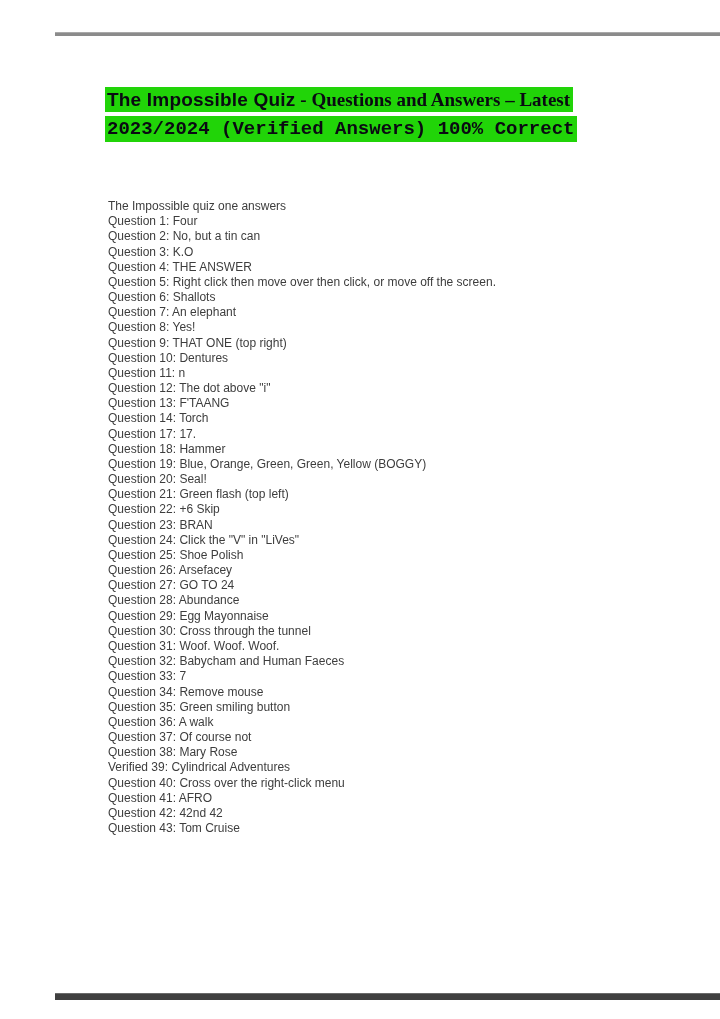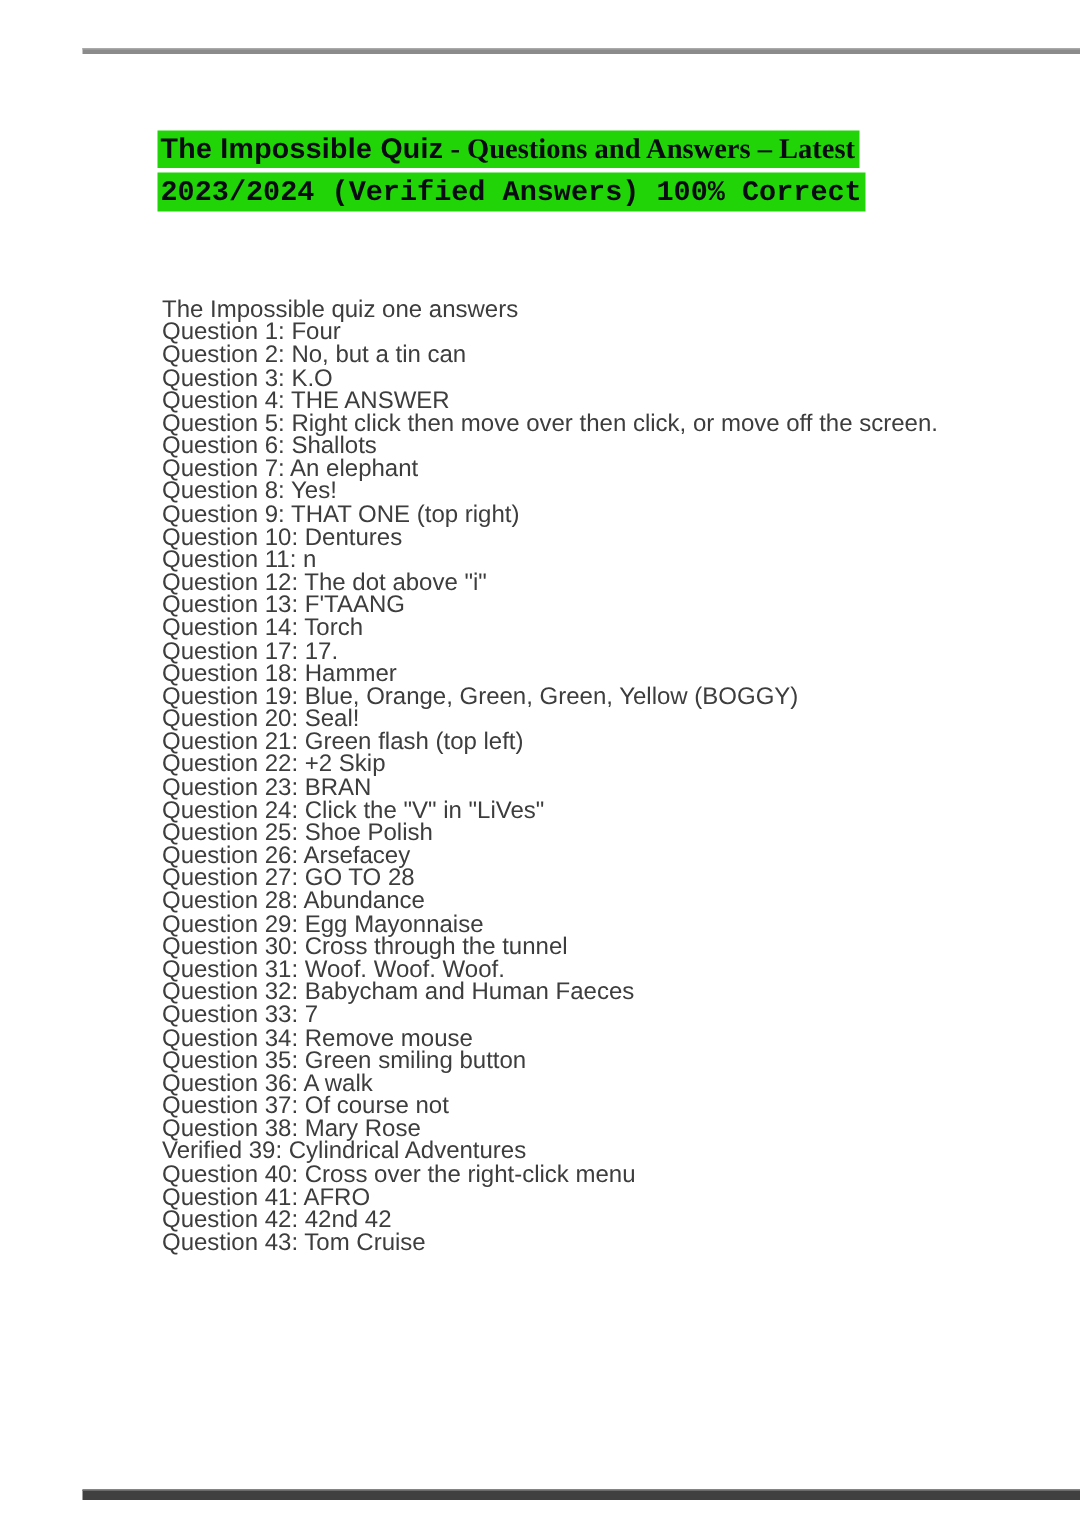--- a/index.html
+++ b/index.html
@@ -47,21 +47,21 @@
   }
   .t-serif {
     font-family: "Liberation Serif", serif;
   }
   .answers-list {
     position: absolute;
     left: 88px;
     top: 199px;
     width: 560px;
     font-family: "Liberation Sans", sans-serif;
-    font-size: 16px;
+    font-size: 12px;
     line-height: 15.17px;
     color: #3d3d3d;
   }
   .body-line {
     white-space: nowrap;
   }
   .rule-bottom {
     position: absolute;
     left: 35px;
     top: 993px;
@@ -101,26 +101,26 @@
       <div class="body-line">Question 10: Dentures</div>
       <div class="body-line">Question 11: n</div>
       <div class="body-line">Question 12: The dot above "i"</div>
       <div class="body-line">Question 13: F'TAANG</div>
       <div class="body-line">Question 14: Torch</div>
       <div class="body-line">Question 17: 17.</div>
       <div class="body-line">Question 18: Hammer</div>
       <div class="body-line">Question 19: Blue, Orange, Green, Green, Yellow (BOGGY)</div>
       <div class="body-line">Question 20: Seal!</div>
       <div class="body-line">Question 21: Green flash (top left)</div>
-      <div class="body-line">Question 22: +2 Skip</div>
+      <div class="body-line">Question 22: +6 Skip</div>
       <div class="body-line">Question 23: BRAN</div>
       <div class="body-line">Question 24: Click the "V" in "LiVes"</div>
       <div class="body-line">Question 25: Shoe Polish</div>
       <div class="body-line">Question 26: Arsefacey</div>
-      <div class="body-line">Question 27: GO TO 28</div>
+      <div class="body-line">Question 27: GO TO 24</div>
       <div class="body-line">Question 28: Abundance</div>
       <div class="body-line">Question 29: Egg Mayonnaise</div>
       <div class="body-line">Question 30: Cross through the tunnel</div>
       <div class="body-line">Question 31: Woof. Woof. Woof.</div>
       <div class="body-line">Question 32: Babycham and Human Faeces</div>
       <div class="body-line">Question 33: 7</div>
       <div class="body-line">Question 34: Remove mouse</div>
       <div class="body-line">Question 35: Green smiling button</div>
       <div class="body-line">Question 36: A walk</div>
       <div class="body-line">Question 37: Of course not</div>

